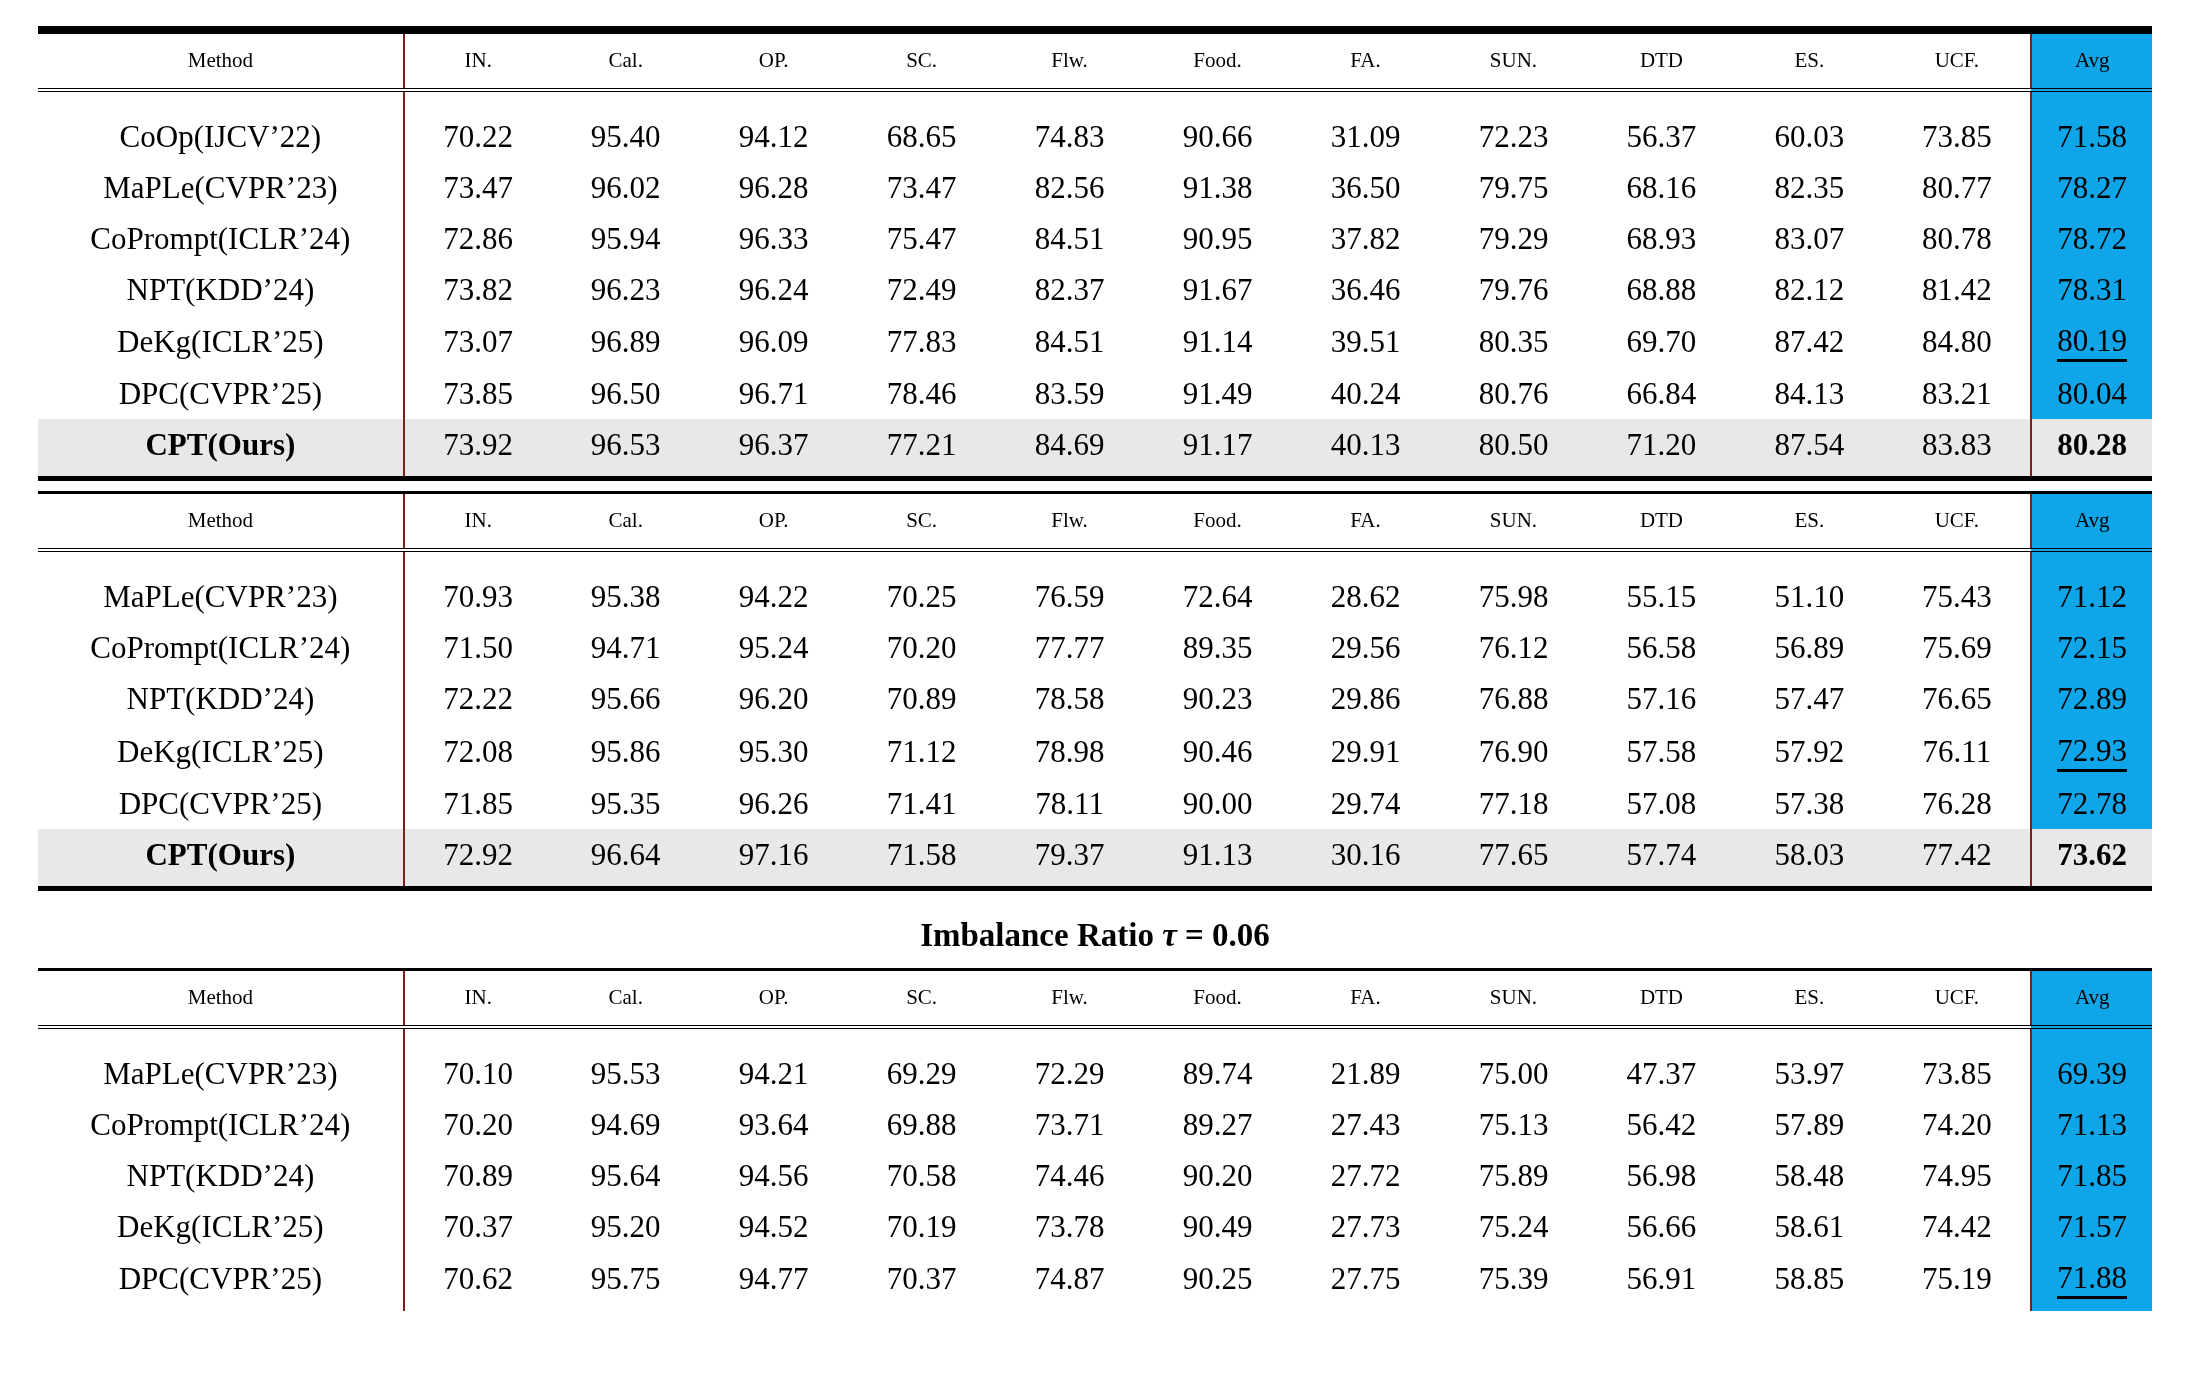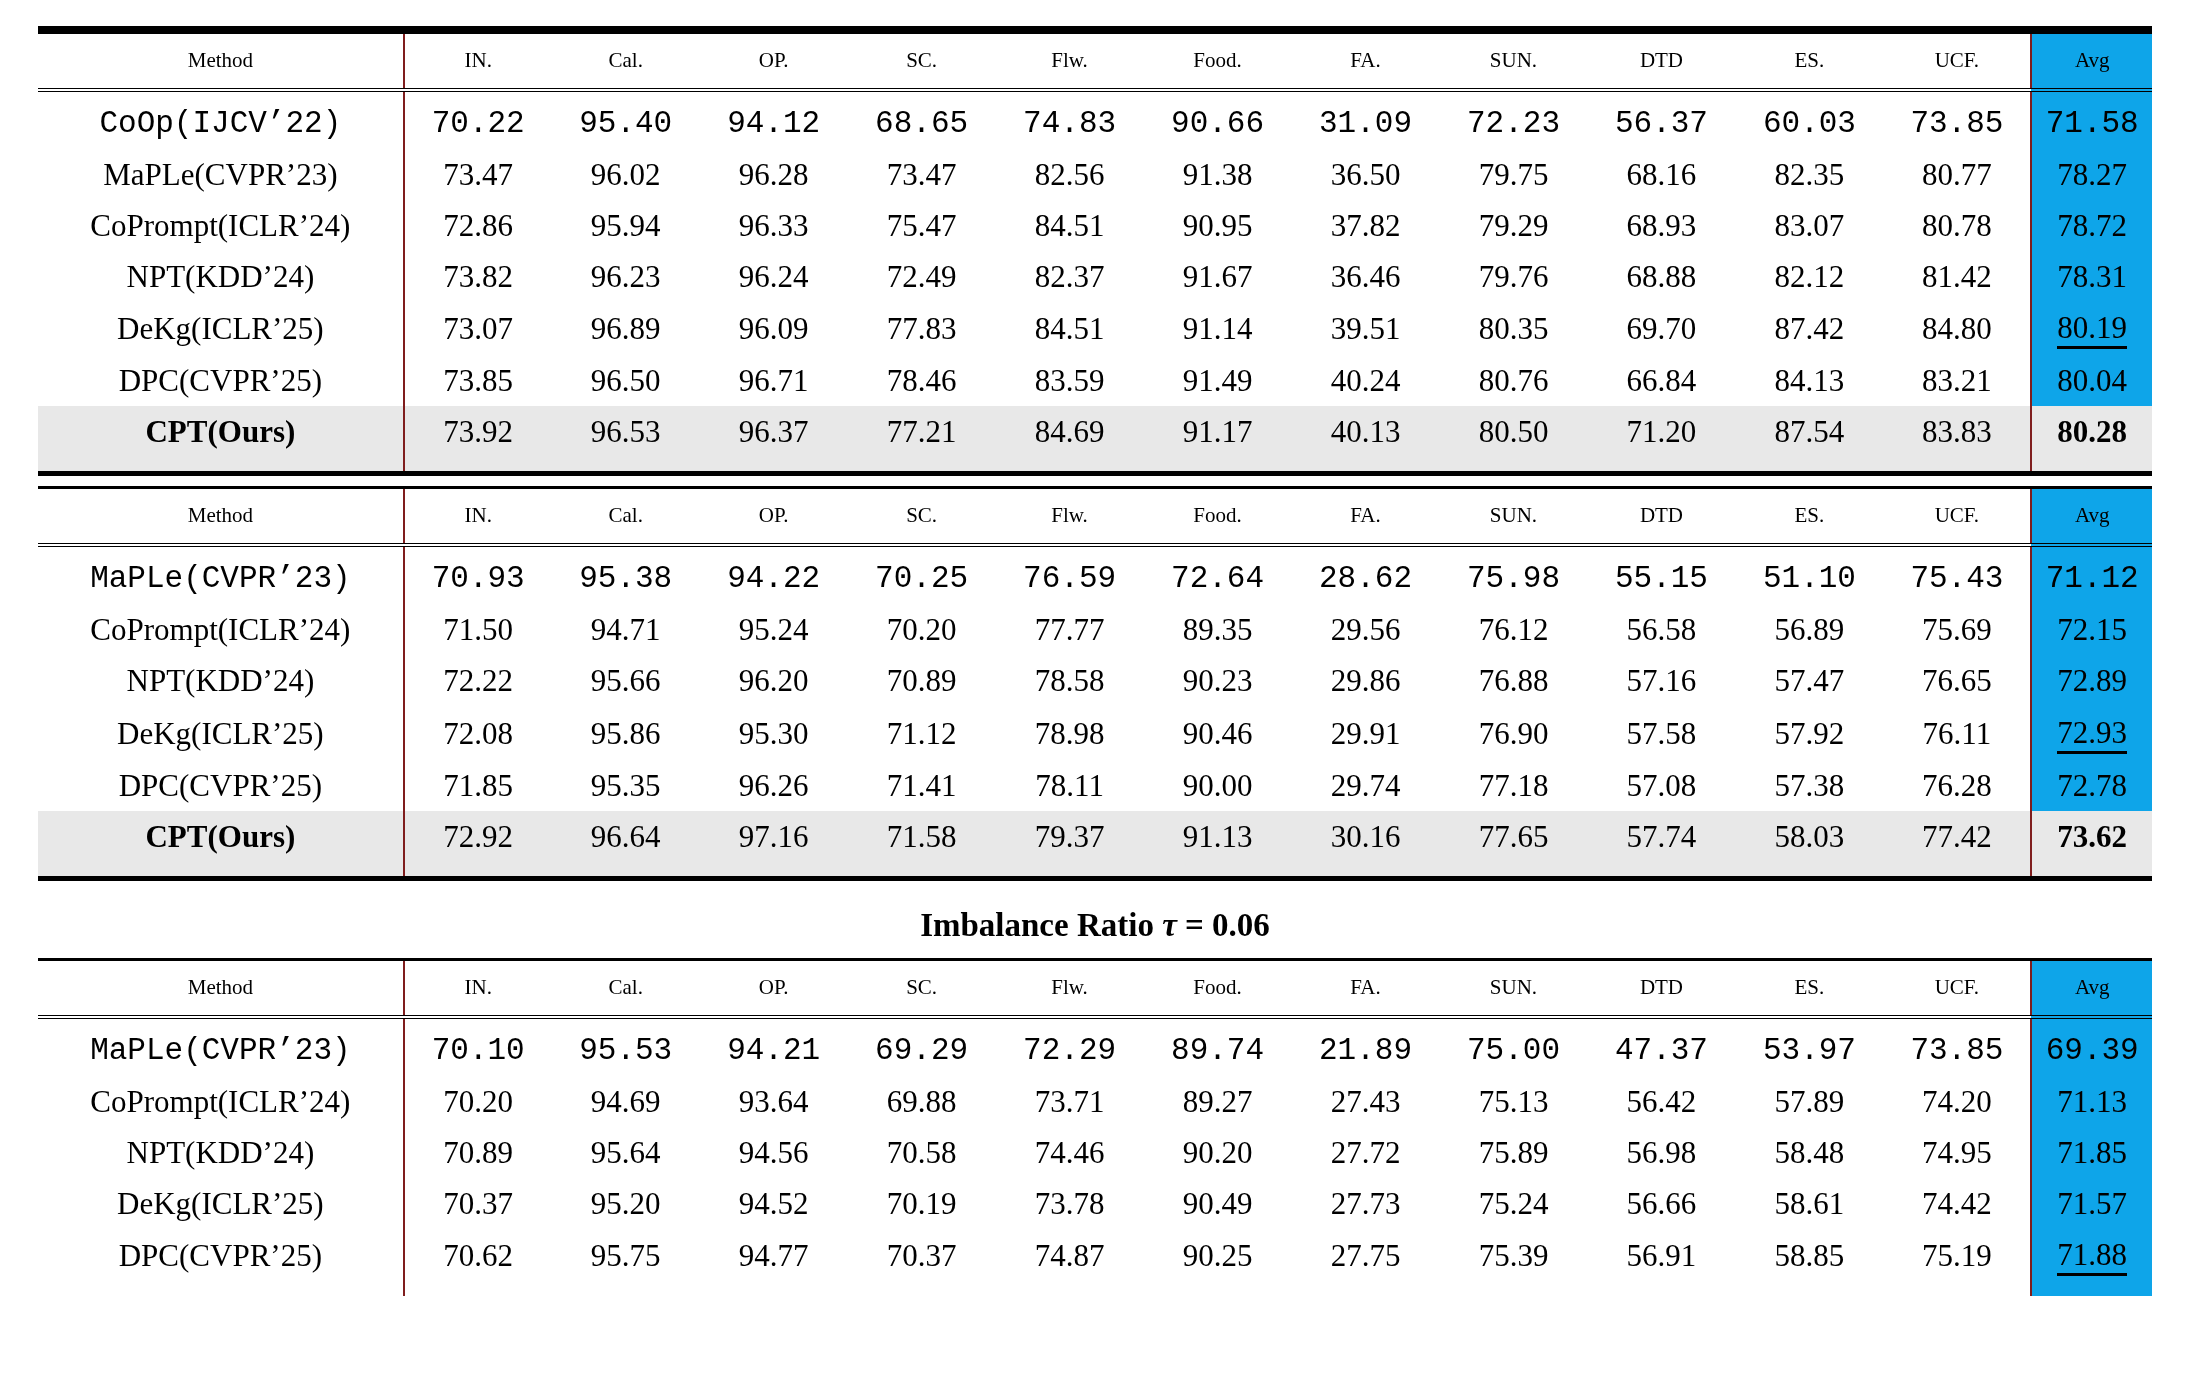--- a/index.html
+++ b/index.html
@@ -38,22 +38,22 @@
     padding: 14px 0 15px 0;
     white-space: nowrap;
   }
   tbody td {
     font-size: 31px;
     text-align: center;
     padding: 6px 0;
     line-height: 1.26;
     white-space: nowrap;
   }
-  tbody tr:first-child td { padding-top: 12px; font-family: Liberation Mono, monospace; }
-  tbody tr:last-child td  { padding-bottom: 20px; }
+  tbody tr:first-child td { padding-top: 25px; }
+  tbody tr:last-child td  { padding-bottom: 12px; }
   .sep { border-left: 2px solid #7f1d1d; }
   .avgbg { background: #0ea5e9; }
   tr.hl td { background: #e8e8e8; }
   .b { font-weight: bold; }
   .u { display: inline-block; border-bottom: 3px solid #000; padding-bottom: 1px; line-height: 1.1; }
 </style>
 </head>
 <body>
 
 <div class="page">

